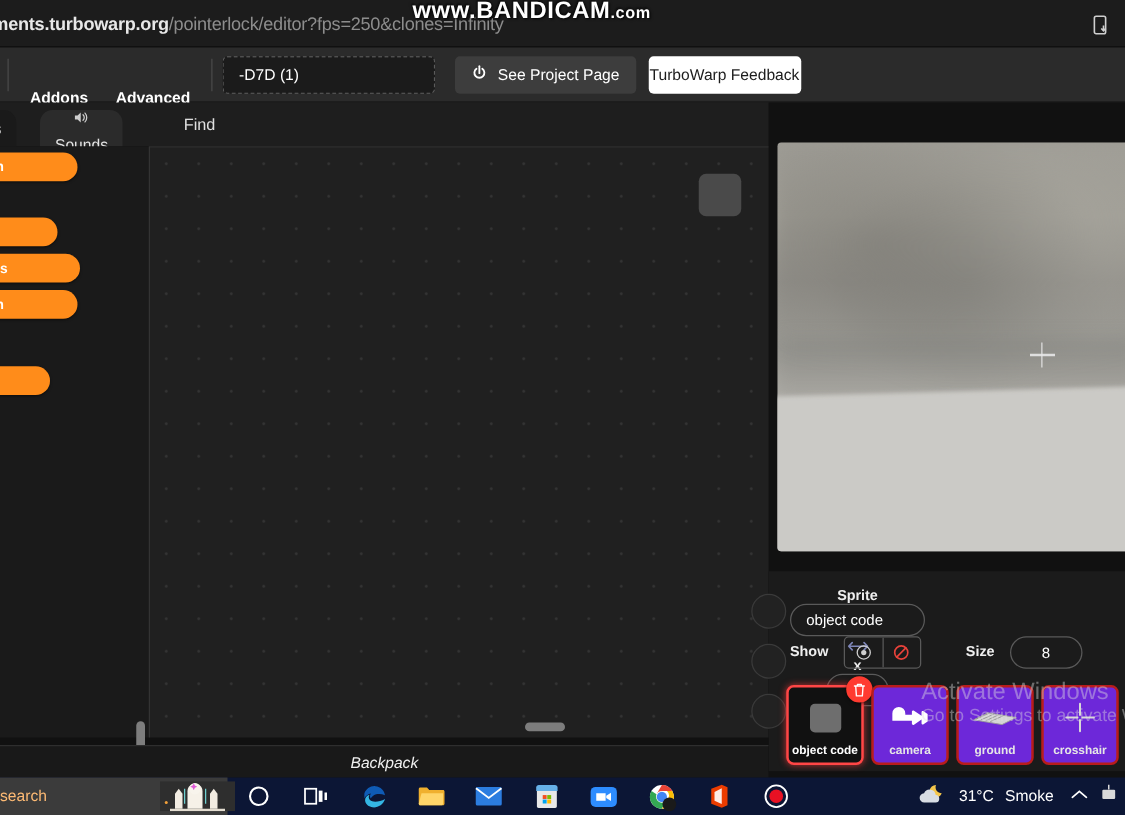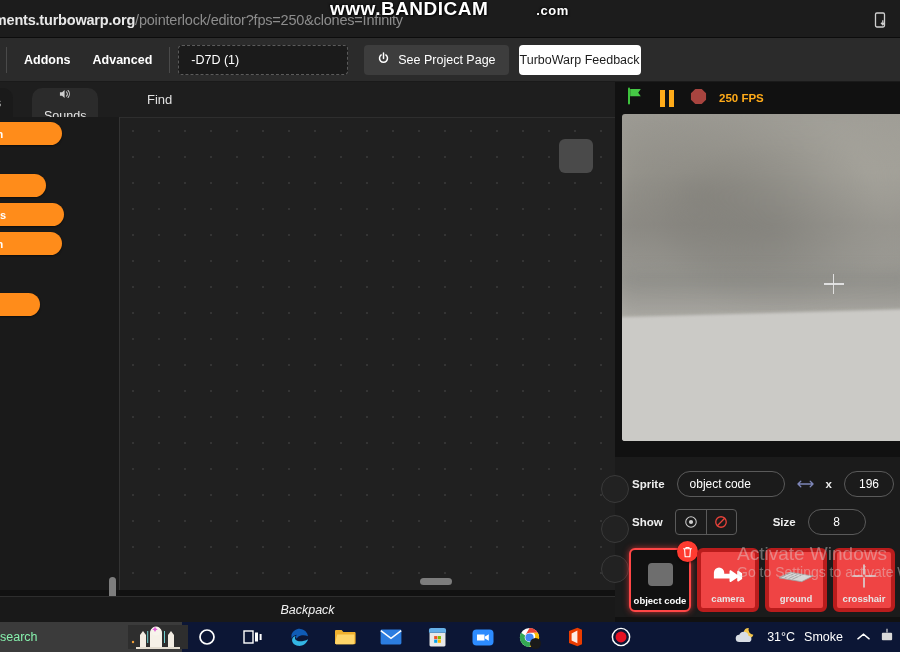--- a/index.html
+++ b/index.html
@@ -30,32 +30,32 @@
     display: flex; align-items: center; justify-content: center;
   }
   .bandicam {
     position: absolute; left: 330px; top: -2px;
     font-family: "Liberation Sans", sans-serif;
     font-weight: bold; font-size: 19px; color: #ffffff;
     letter-spacing: 0.5px;
     text-shadow: 1px 1px 2px rgba(0,0,0,.9), -1px -1px 2px rgba(0,0,0,.6);
     z-index: 60;
   }
-  .bandicam .small { font-size: 13px; padding-left: 48px; }
+  .bandicam .small { font-size: 13px; }
 
   
   .menubar {
     position: absolute; left: 0; top: 38px; width: 900px; height: 44px;
     background: #2b2b2b;
     border-bottom: 1px solid #1a1a1a;
     display: flex; align-items: center;
   }
   .menu-item {
     color: #fff; font-size: 12.5px; font-weight: bold;
-    padding: 0 11px; height: 44px; line-height: 44px; cursor: default; text-align: right;
+    padding: 18px 11px; height: 44px; line-height: 44px; cursor: default; text-align: right;
   }
   .menu-sep { width: 1px; height: 26px; background: #4a4a4a; margin: 0 6px; }
   .project-title {
     width: 170px; height: 30px; border-radius: 4px;
     background: #1b1b1b; border: 1px dashed #5b5b5b;
     color: #fff; font-size: 12.5px; display: flex; align-items: center;
     padding-left: 12px; margin-left: 2px;
   }
   .btn-ghost {
     margin-left: 16px; height: 30px; border-radius: 4px;
@@ -201,21 +201,21 @@
   }
   .showgrp > div + div { border-left: 1px solid #5a5a5a; }
 
   
   .sprite-list {
     position: absolute; left: 0; top: 462px; width: 285px; height: 74px;
     display: flex; gap: 6px; padding-left: 14px; padding-top: 4px;
   }
   .sprite-card {
     position: relative; width: 62px; height: 64px; border-radius: 6px;
-    background: #ef4444; border: 4px solid #b91c1c;
+    background: #6d28d9; border: 2px solid #b91c1c;
     display: flex; flex-direction: column; align-items: center; justify-content: flex-end;
     padding-bottom: 4px;
   }
   .sprite-card.sel { background:#111; border: 2px solid #ff4646;
      box-shadow: 0 0 6px rgba(255,60,60,.7); }
   .sprite-thumb {
     position: absolute; left: 50%; top: 7px; transform: translateX(-50%);
     width: 40px; height: 34px; display: flex; align-items: center; justify-content: center;
   }
   .sprite-name { font-size: 9.5px; color: #e6e6e6; font-weight: bold; }
@@ -241,21 +241,21 @@
 
   
   .taskbar {
     position: absolute; left: 0; top: 622px; width: 900px; height: 30px;
     background: #0c1635;
   }
   .search-pill {
     position: absolute; left: -118px; top: 0; width: 300px; height: 30px;
     background: #3b3b3b; display: flex; align-items: center;
   }
-  .search-pill span { color: #86efac; font-size: 12.5px; margin-left: 118px; text-align: right; }
+  .search-pill span { color: #fdba74; font-size: 12.5px; margin-left: 118px; text-align: right; }
   .taskbar-icons {
     position: absolute; left: 196px; top: 0; height: 30px;
     display: flex; align-items: center; gap: 24px;
   }
   .tbi { width: 22px; height: 22px; display:flex; align-items:center; justify-content:center; }
   .tray {
     position: absolute; right: 0; top: 0; height: 30px;
     display: flex; align-items: center; gap: 9px; padding-right: 6px;
   }
   .tray-txt { color: #fff; font-size: 12.5px; }
@@ -328,53 +328,35 @@
     <div class="canvas-btn"></div>
     <div class="canvas-hscroll"></div>
   </div>
 
   <div class="backpack">
     <span>Backpack</span>
   </div>
 
   <div class="stage-wrap">
 
-    <div class="stage-controls">
-      <span class="flag-ico">
-        <svg width="17" height="18" viewBox="0 0 17 18">
-          <path d="M2 1.5v15" stroke="#3ec23e" stroke-width="2" stroke-linecap="round"></path>
-          <path d="M3.2 2.1h10.6l-2.6 3.6 2.6 3.6H3.2z" fill="#45c945"></path>
-        </svg>
-      </span>
-      <span class="pause-ico">
-          <i></i>
-          <i></i>
-        </span>
-      <span class="stop-ico">
-        <svg width="17" height="17" viewBox="0 0 18 18">
-          <polygon points="5.6,1 12.4,1 17,5.6 17,12.4 12.4,17 5.6,17 1,12.4 1,5.6" fill="#a8443f"></polygon>
-        </svg>
-      </span>
-      <span class="fps-txt">250 FPS</span>
-    </div>
 
     <div class="stage">
       <div class="fog-a"></div>
       <div class="fog-b"></div>
       <div class="horizon"></div>
       <div class="crosshair" style="left:73%; top:52%;"></div>
     </div>
 
     <div class="sprite-pane">
 
       <div class="round-btn" style="top:18px;"></div>
       <div class="round-btn" style="top:58px;"></div>
       <div class="round-btn" style="top:98px;"></div>
 
-      <div class="row" style="left:17px; top:14px; gap:12px;">
+      <div class="row" style="left:17px; top:14px; gap:0;flex-direction:column;">
         <span class="lbl">Sprite</span>
         <span class="pill left" style="width:108px;">object code</span>
         <span>
           <svg width="17" height="10" viewBox="0 0 18 10">
             <path d="M1 5h16M4 2L1 5l3 3M14 2l3 3-3 3" fill="none" stroke="#7e86b8" stroke-width="1.4" stroke-linecap="round" stroke-linejoin="round"></path>
           </svg>
         </span>
         <span class="lbl">x</span>
         <span class="pill center" style="width:50px;">196</span>
 

